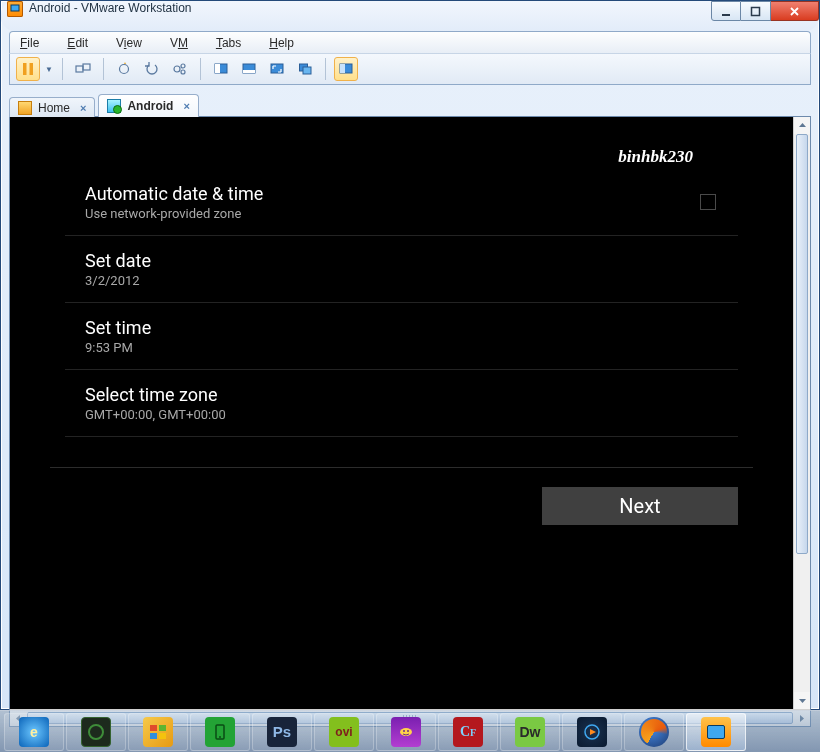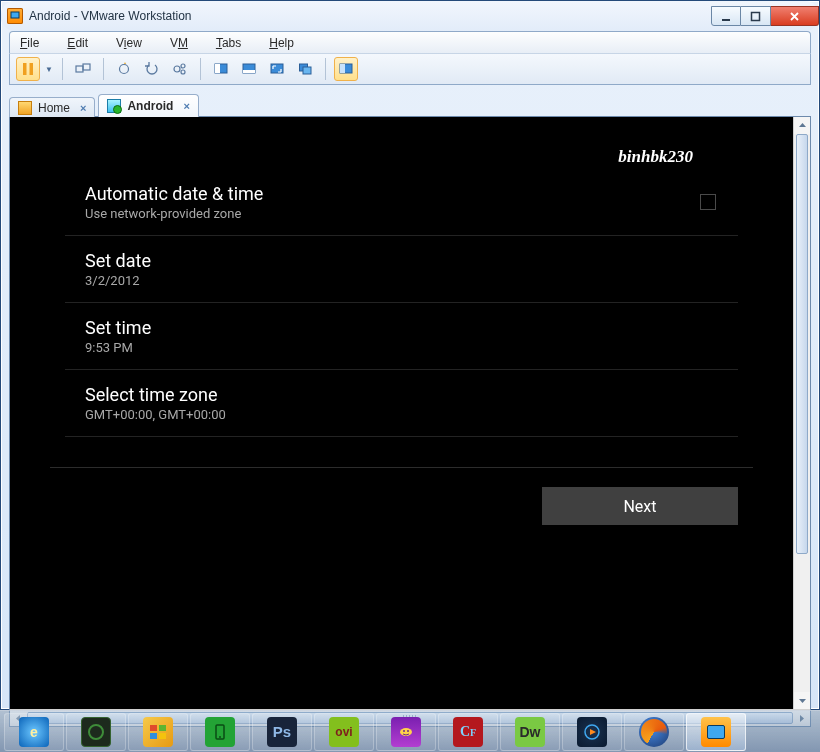--- a/index.html
+++ b/index.html
@@ -10,21 +10,21 @@
   }
 
   
   .win7-window {
     position: absolute; left: 0; top: 0; width: 820px; height: 710px;
     border: 1px solid #244a7a;
     background: linear-gradient(#e9f1fb, #d6e6f8);
     box-shadow: inset 0 0 0 1px #fff;
   }
   .titlebar {
-    height: 30px; display: flex; align-items: center; padding: 0 0 0 6px;
+    height: 30px; display: flex; padding: 0 0 0 6px;
     background: linear-gradient(#f1f6fd, #e2ecf9);
     border-radius: 14px;
   }
   .title-icon {
     width: 16px; height: 16px; border-radius: 2px; margin-right: 6px;
     background: linear-gradient(#ffaf3a,#ff8a00);
     box-shadow: inset 0 0 0 1px #b35900;
     display: flex; align-items: center; justify-content: center;
   }
   .title-icon svg { width: 10px; height: 10px; }
@@ -155,21 +155,21 @@
   }
   .final-rule {
     position:absolute; left:40px; right:40px; top:350px;
     border-bottom:1px solid #2c2c2c;
   }
   .next-btn {
     position:absolute; right:55px; top:370px;
     width:196px; height:38px;
     background:#404040; color:#fff;
     display:flex; align-items:center; justify-content:center;
-    font-size:16px;
+    font-size:20px;
     margin-left:28px;
   }
 
   
   .taskbar {
     position:absolute; left:0; bottom:0; width:820px; height:42px;
     background: linear-gradient(rgba(150,180,210,.35), rgba(80,110,150,.55));
     border-top:1px solid rgba(255,255,255,.5);
     display:flex; align-items:center; padding:0 4px; gap:2px;
   }

